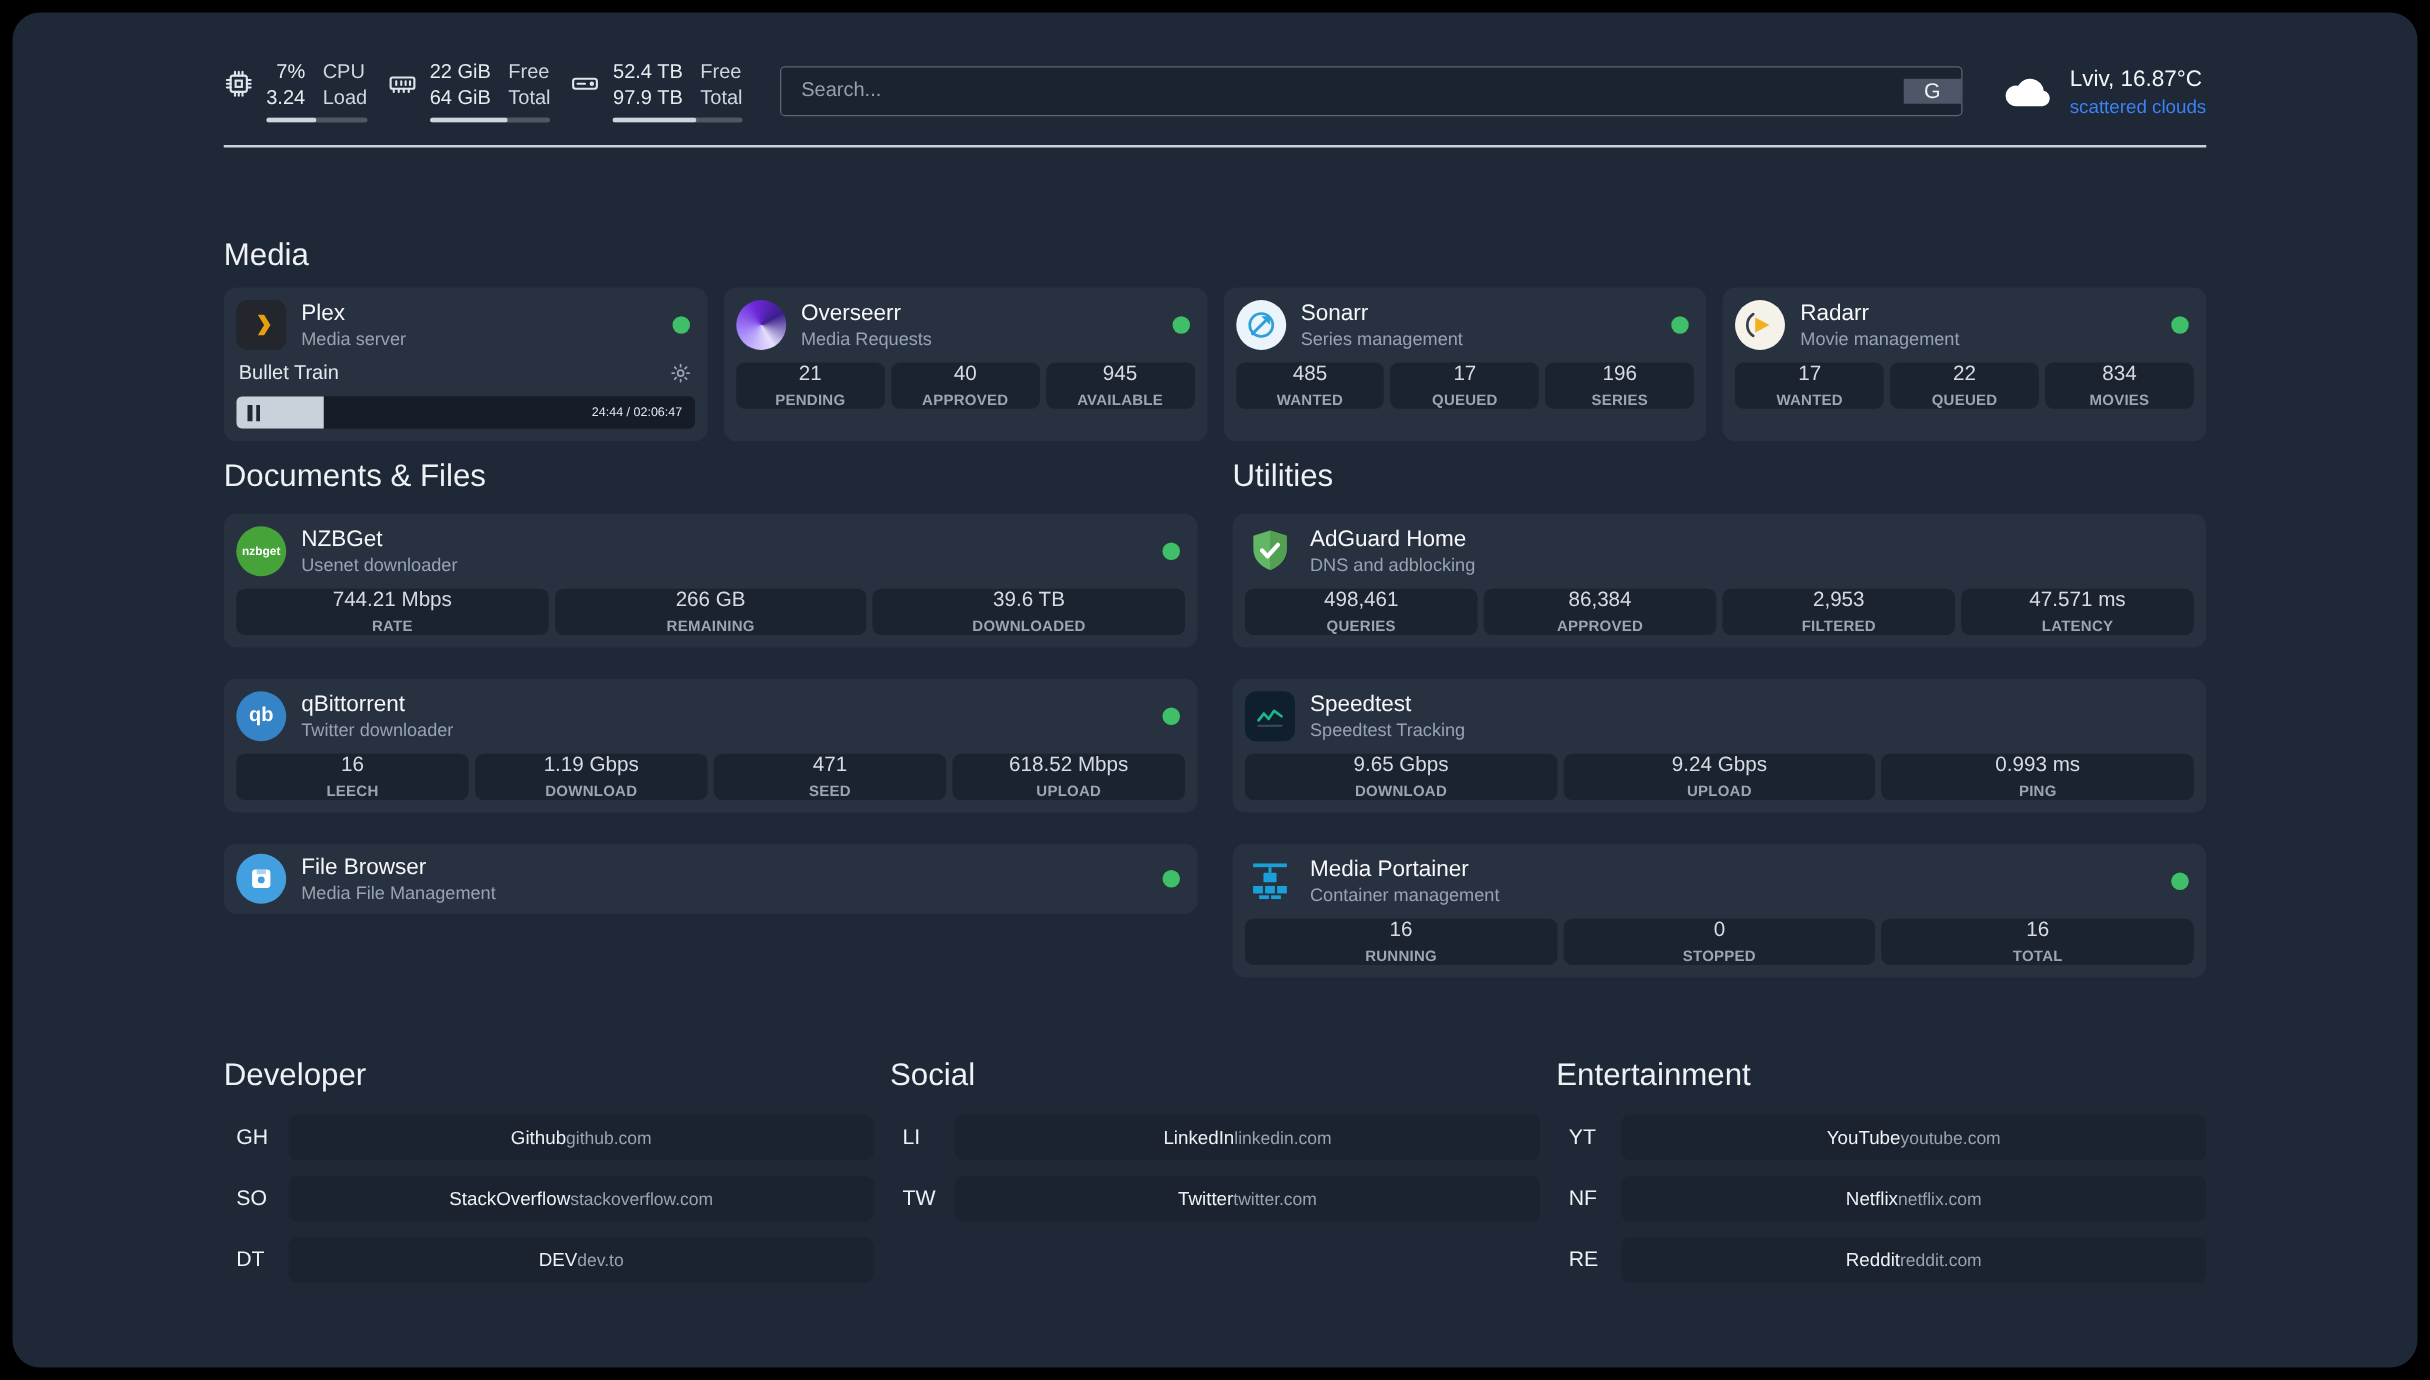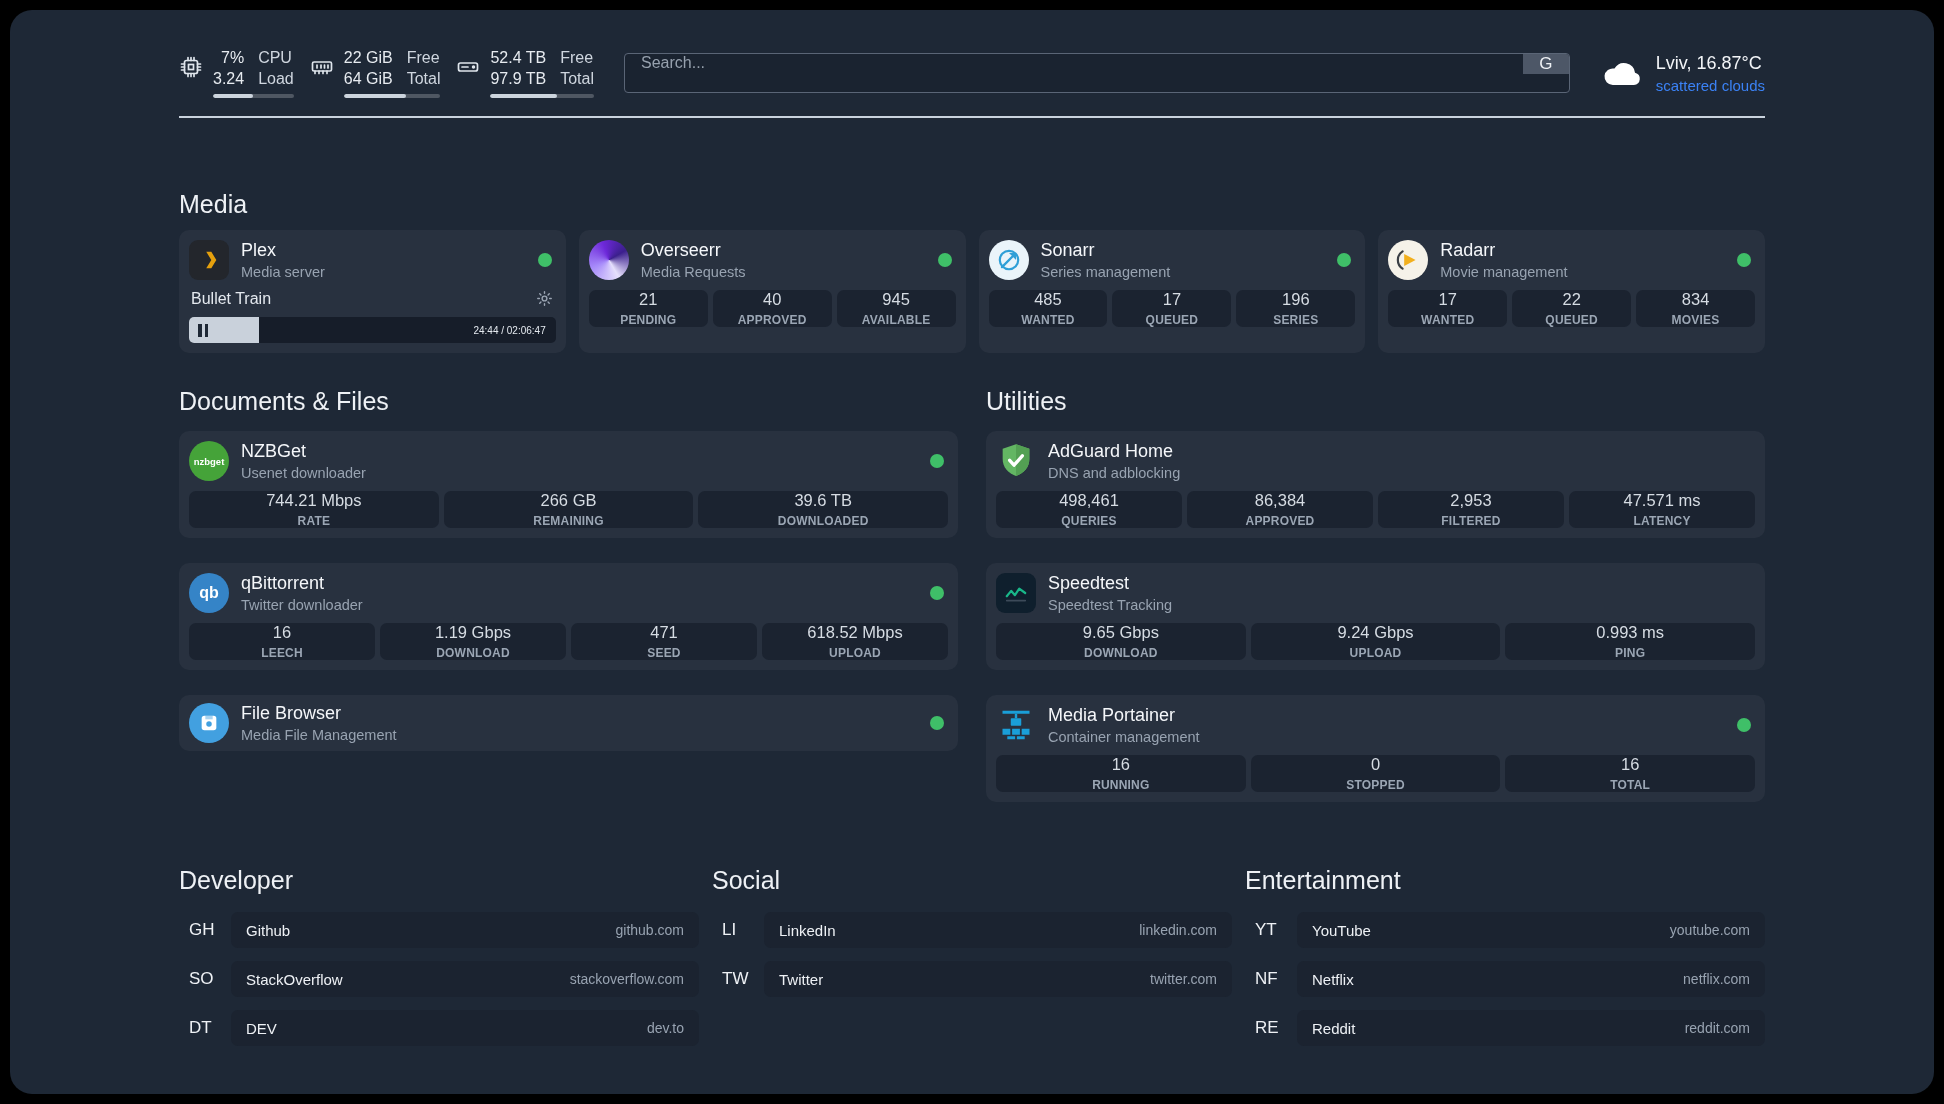--- a/index.html
+++ b/index.html
@@ -13,21 +13,21 @@
   .res-icon{width:24px;height:24px;color:#dfe5ec;margin-top:7px}
   .res-icon svg{width:100%;height:100%}
   .res-body{display:flex;flex-direction:column;gap:6px}
   .res-text{display:flex;gap:14px;font-size:16px;line-height:19px;color:#e7ebf0}
   .res-col{display:flex;flex-direction:column;gap:2px}
   .res-col.values{align-items:flex-end}
   .res-col.labels{color:#cfd6df}
   .res-bar{height:4px;border-radius:2px;background:rgba(255,255,255,.22);overflow:hidden}
   .res-fill{height:100%;background:#ccd4dd;border-radius:2px}
 
-  .searchbox{flex:1;display:flex;align-items:flex-start;height:40px;margin:0 14px;border:1px solid #5a6576;border-radius:4px;background:#1a2330;overflow:hidden}
+  .searchbox{flex:1;display:flex;align-items:center;height:40px;margin:0 14px;border:1px solid #5a6576;border-radius:4px;background:#1a2330;overflow:hidden}
   .searchbox input{flex:1;border:0;outline:0;background:transparent;color:#e7ebf0;font-size:16px;padding:0 16px;font-family:inherit}
   .searchbox input::placeholder{color:#97a1ae}
   .search-provider{width:46px;border:0;background:#4d5767;color:#eef1f5;font-size:17px;cursor:pointer;font-family:inherit}
 
   .weather{display:flex;align-items:center;gap:12px;cursor:pointer}
   .weather-icon{width:44px;height:44px;color:#fff}
   .weather-icon svg{width:100%;height:100%}
   .weather-loc{font-size:18px;color:#f3f5f8}
   .weather-cond{font-size:15px;color:#3b82f6;margin-top:3px}
 
@@ -66,32 +66,32 @@
   .player-head{display:flex;align-items:center;justify-content:space-between;padding:0 2px}
   .player-title{font-size:16px;color:#e4e9ef}
   .gear{width:19px;height:19px;color:#9aa4b2;cursor:pointer}
   .gear svg{width:100%;height:100%}
   .player-bar{position:relative;margin-top:9px;height:26px;background:#161d29;border-radius:5px;overflow:hidden;display:flex;align-items:center}
   .player-progress{position:absolute;left:0;top:0;bottom:0;background:#c9d1db}
   .pause{position:relative;display:flex;gap:3px;margin-left:9px;cursor:pointer}
   .pause i{display:block;width:3.5px;height:13px;background:#1e2836}
   .player-time{position:absolute;right:10px;font-size:10px;color:#e4e9ef}
 
-  .columns{display:grid;grid-template-columns:1fr 1fr;gap:28px;margin-top:32px;align-items:start}
+  .columns{display:grid;grid-template-columns:1fr 1fr;gap:28px;margin-top:12px;align-items:start}
   .col-title{margin-bottom:14px}
   .col .card+.card{margin-top:25px}
   .card.compact{padding:8px 10px}
 
   
   .bookmarks{display:grid;grid-template-columns:repeat(3,1fr);gap:13px;margin-top:62px;padding-bottom:40px}
   .bm-title{margin-bottom:16px}
   .bm-rows{display:flex;flex-direction:column;gap:13px}
   .bm-row{display:flex;align-items:center;cursor:pointer}
   .bm-abbr{width:52px;padding-left:10px;font-size:17px;color:#eef1f5}
-  .bm-pill{flex:1;height:36px;background:#1b2330;border-radius:7px;display:flex;align-items:center;justify-content:space-between;padding:0 15px}
+  .bm-pill{flex:1;height:36px;background:#1b2330;border-radius:7px;display:flex;align-items:center;justify-content:center;padding:0 15px}
   .bm-name{font-size:15px;color:#eef1f5}
   .bm-url{font-size:14px;color:#98a3b1}
 </style>
 </head>
 <body>
 
 <div class="app">
   <div class="container">
 
     <header class="topbar">

